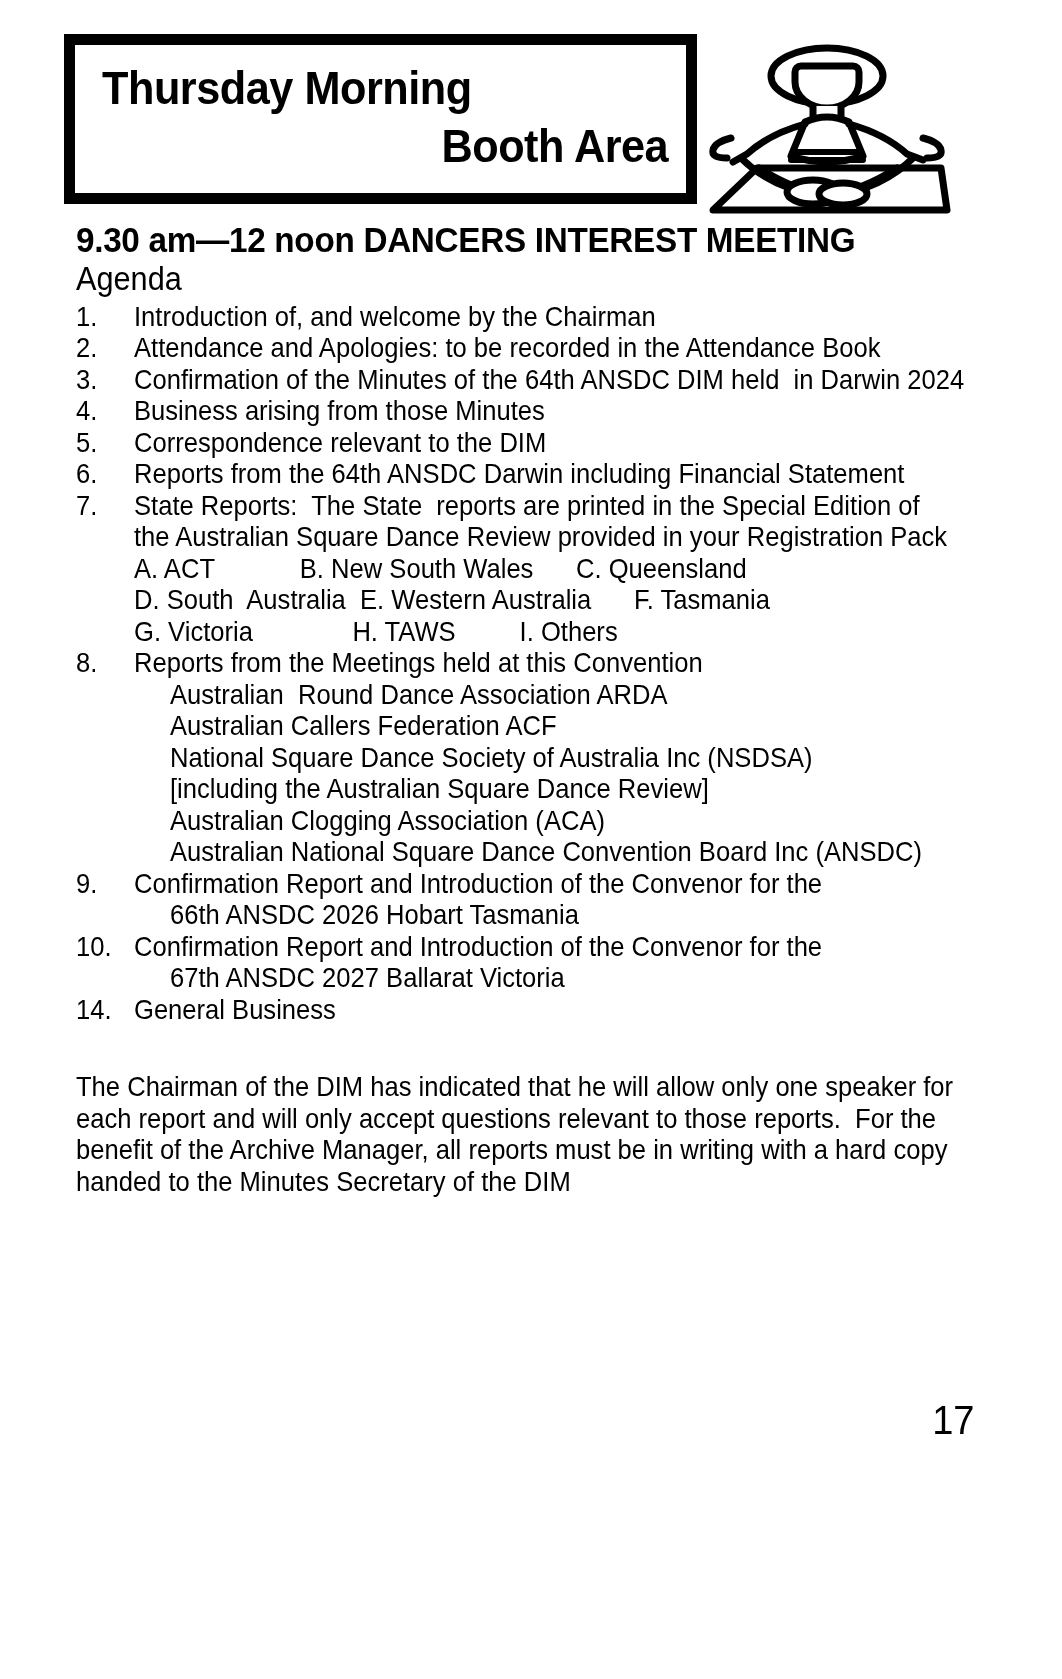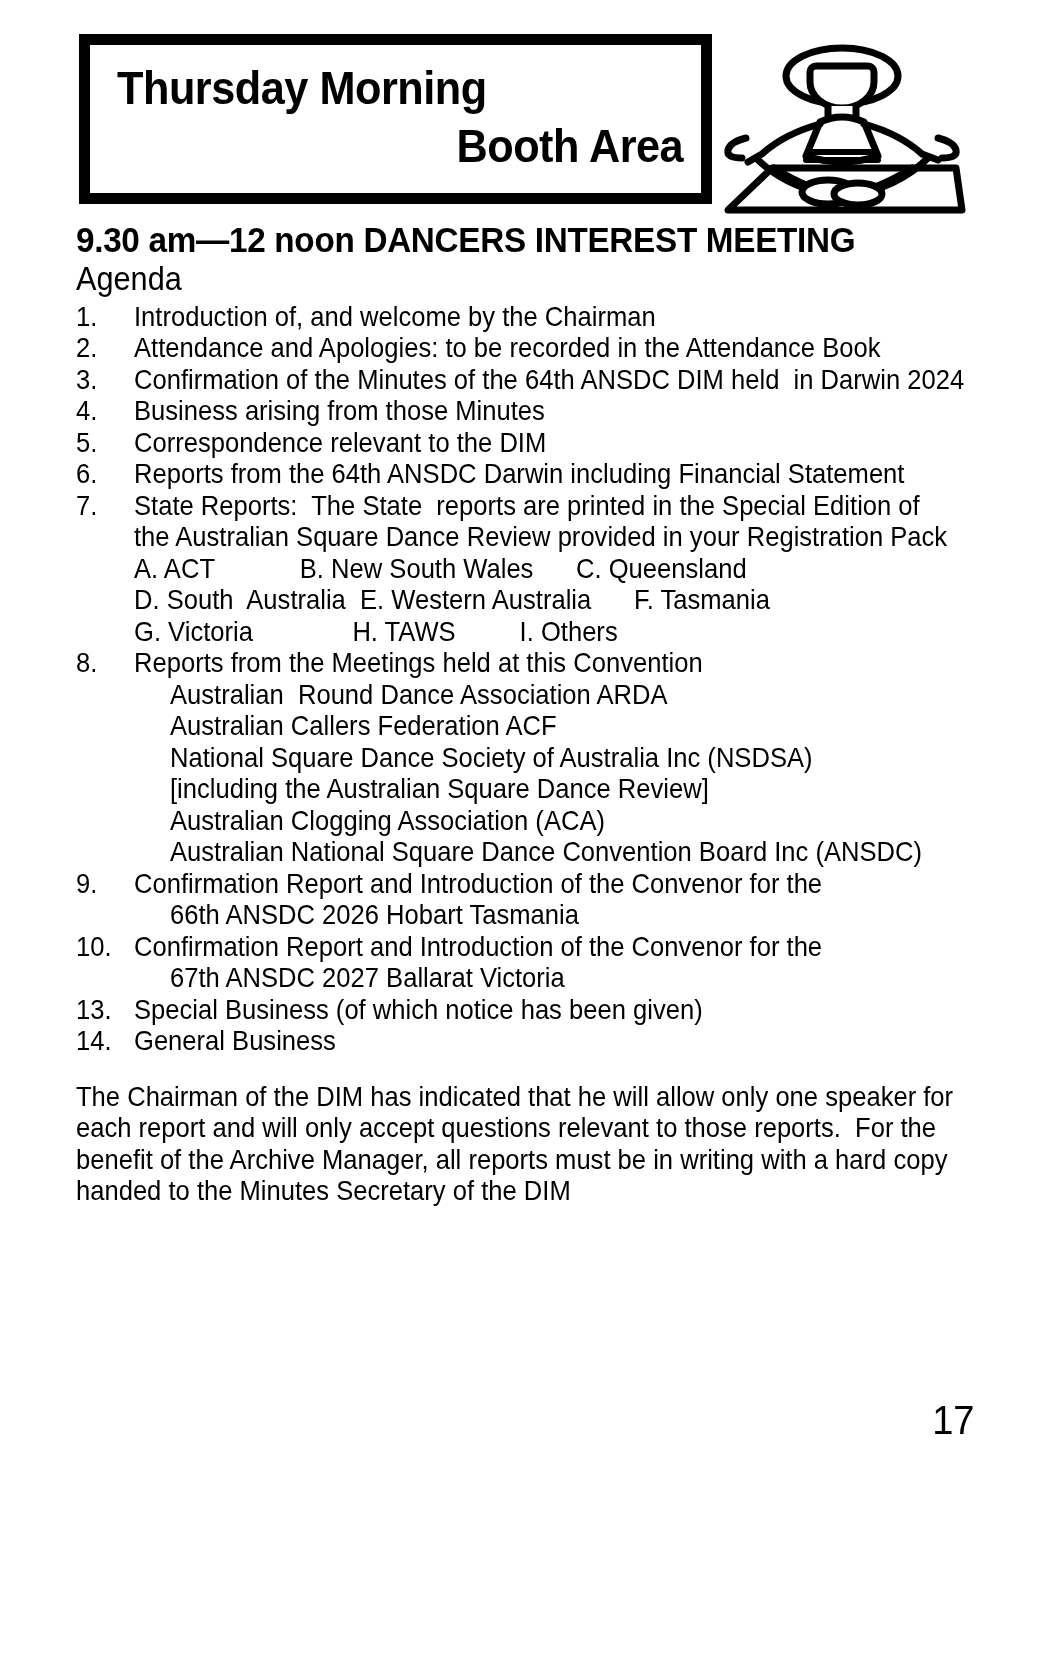--- a/index.html
+++ b/index.html
@@ -22,21 +22,21 @@
     position: relative;
     width: 1062px;
     height: 1679px;
     padding: 0;
   }
 
   
   .header-zone {
     position: relative;
     height: 185px;
-    margin: 26px 0 0 16px;
+    margin: 26px 0 0 1px;
     padding-left: 32px;
   }
   .banner-box {
     position: absolute;
     left: 63px;
     top: 8px;
     width: 633px;
     height: 170px;
     border: 11px solid #000000;
     background: #ffffff;
@@ -155,21 +155,21 @@
     transform: scaleX(0.93);
     transform-origin: left center;
     white-space: pre;
   }
 
   .closing {
     font-family: "Liberation Sans Narrow", "Liberation Sans", sans-serif;
     font-weight: 400;
     font-size: 27.5px;
     line-height: 31.5px;
-    margin-top: 24px;
+    margin-top: 46px;
     width: 880px;
   }
   .closing div {
     transform: scaleX(0.93);
     transform-origin: left center;
     white-space: pre;
   }
 
   .page-number {
     position: absolute;
@@ -290,24 +290,20 @@
       </div>
       <div class="ag-indent">66th ANSDC 2026 Hobart Tasmania</div>
 
       <div class="ag-row">
         <span class="ag-num">10.</span>
         <span class="ag-txt">Confirmation Report and Introduction of the Convenor for the</span>
       </div>
       <div class="ag-indent">67th ANSDC 2027 Ballarat Victoria</div>
 
       <div class="ag-row">
-        <span class="ag-num">13.</span>
-        <span class="ag-txt">Special Business (of which notice has been given)</span>
-      </div>
-      <div class="ag-row">
         <span class="ag-num">14.</span>
         <span class="ag-txt">General Business</span>
       </div>
 
     </div>
 
     <div class="closing">
       <div>The Chairman of the DIM has indicated that he will allow only one speaker for</div>
       <div>each report and will only accept questions relevant to those reports.  For the</div>
       <div>benefit of the Archive Manager, all reports must be in writing with a hard copy</div>

